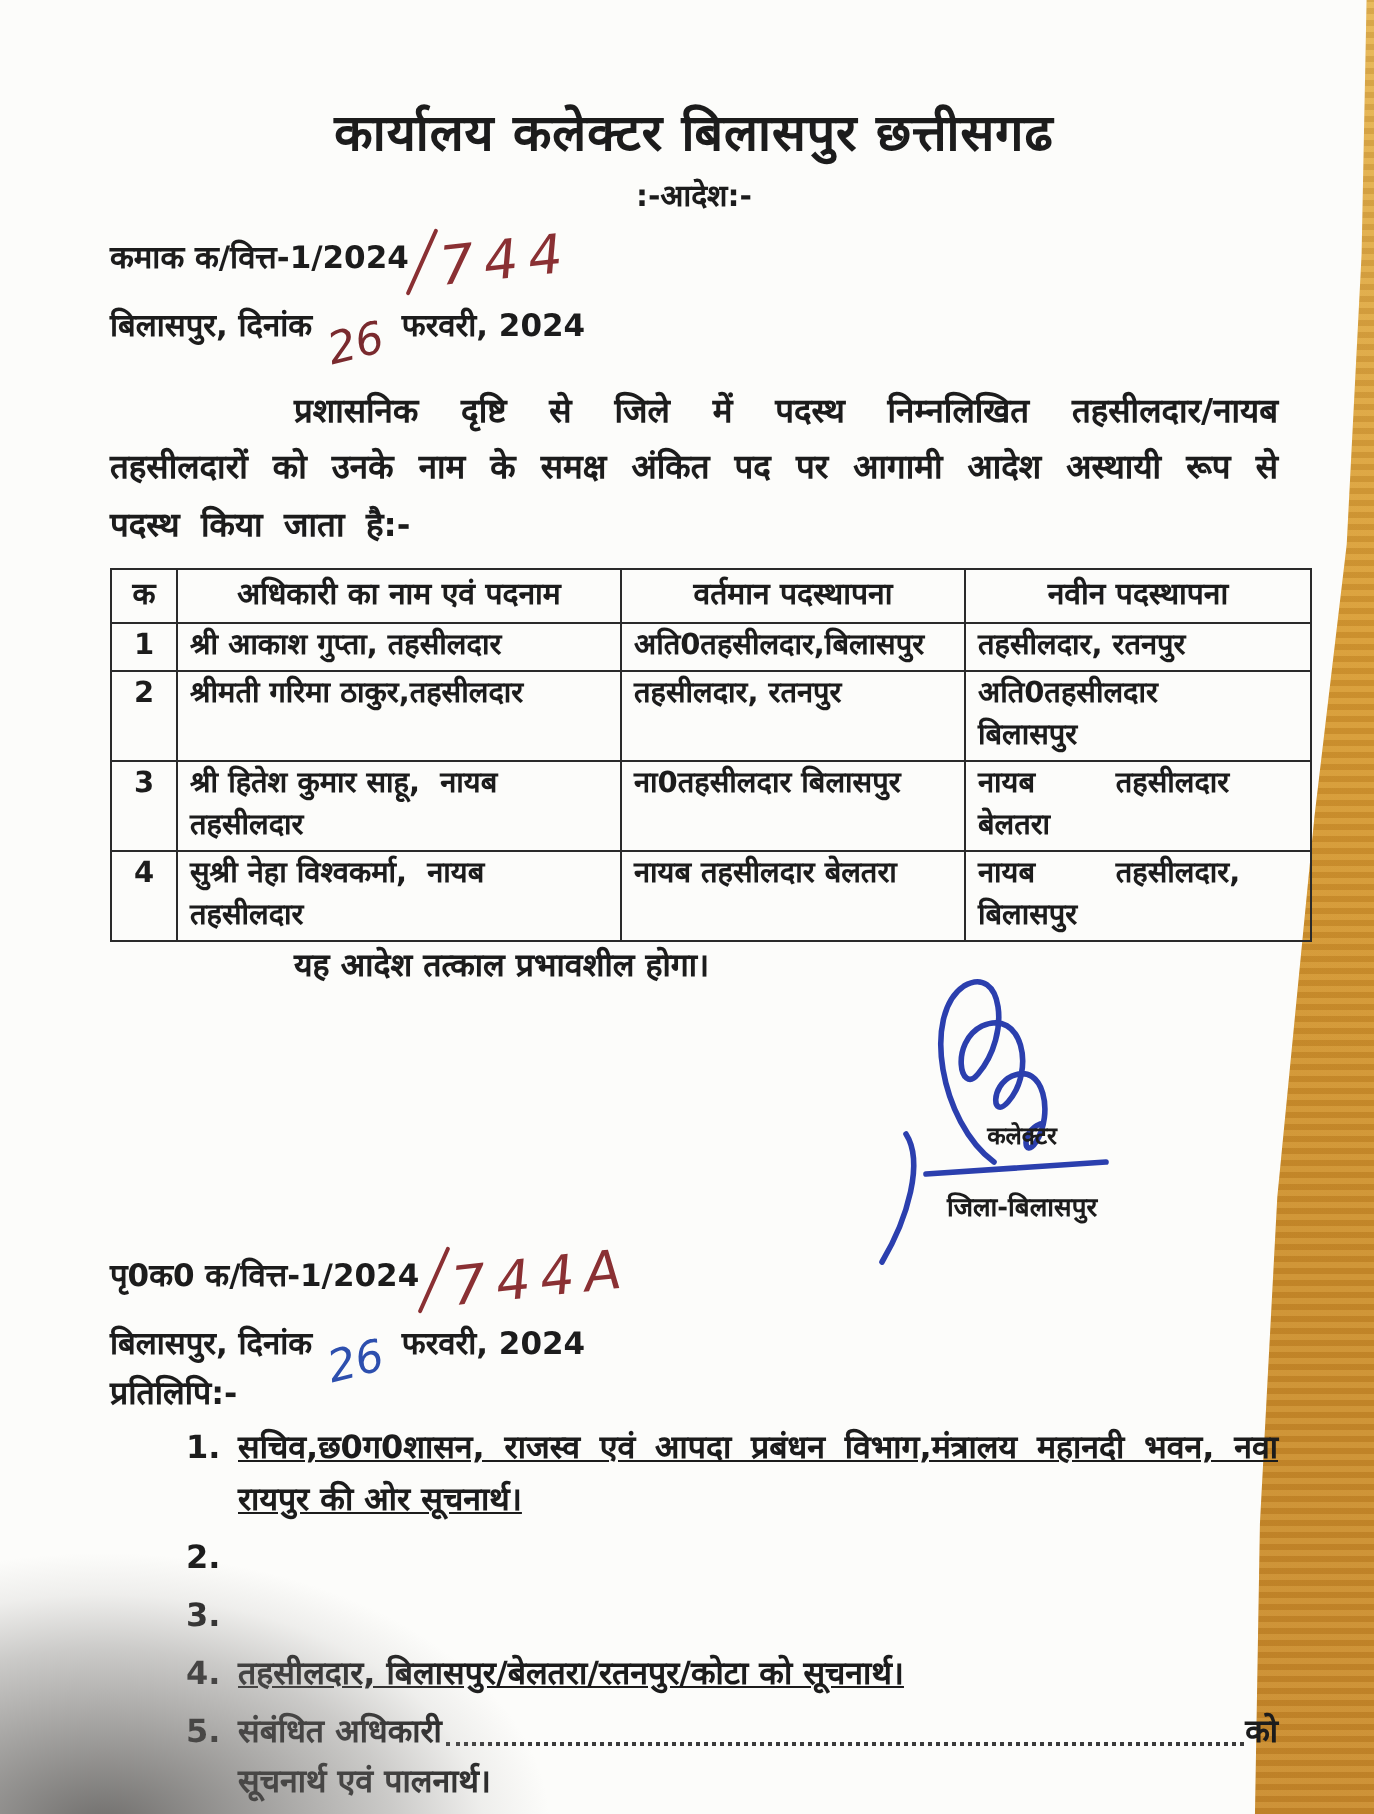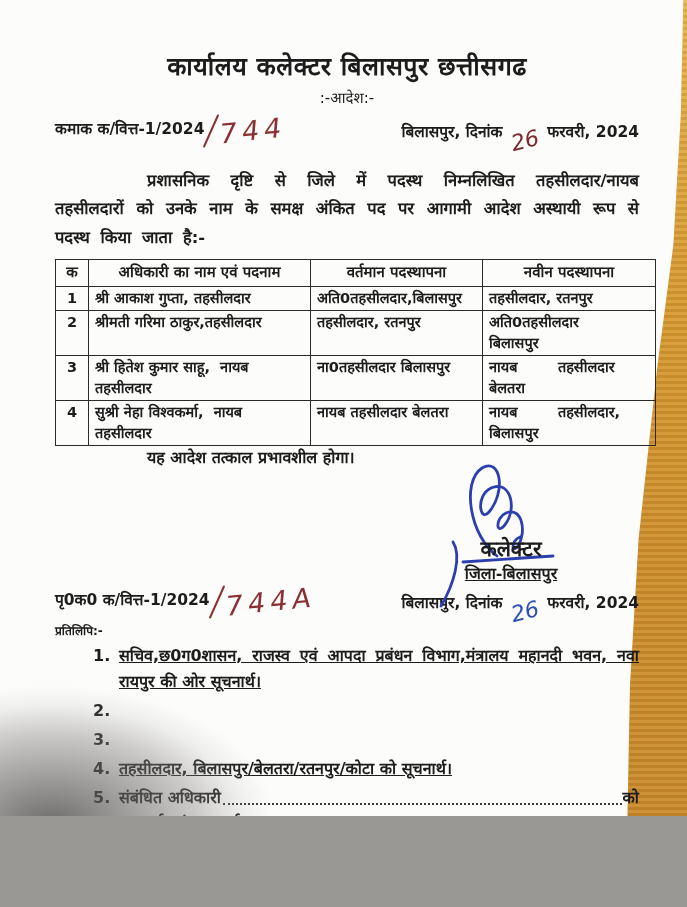--- a/index.html
+++ b/index.html
@@ -1,17 +1,17 @@
 <!DOCTYPE html>
 <html lang="hi"><head>
 <meta charset="utf-8">
 <style>
   html,body { margin:0; padding:0; background:#9a9894; }
   .page {
-    position:relative; width:687px; height:816px; margin:0 auto;
+    position:relative; width:687px; height:907px; margin:0 auto;
     background:#fcfcfa; overflow:hidden;
     font-family:"DejaVu Sans","Liberation Sans",sans-serif;
     color:#1c1c1c;
   }
   
   .edge-strip {
     position:absolute; top:0; right:0; width:62px; height:100%;
     background:linear-gradient(to bottom,#e5b554 0%,#d79a33 35%,#cb8d2c 70%,#c8892c 100%);
     clip-path:polygon(94% 0,100% 0,100% 100%,4% 100%,8% 84%,22% 66%,52% 45%,78% 30%,90% 14%);
   }
@@ -21,24 +21,24 @@
     clip-path:inherit;
   }
   
   .scan-shadow {
     position:absolute; left:0; bottom:0; width:430px; height:150px;
     background:radial-gradient(ellipse 65% 115% at 12% 105%, rgba(86,84,82,0.85), rgba(130,128,126,0.4) 52%, rgba(160,158,156,0.15) 68%, transparent 80%);
   }
   .content { position:absolute; left:55px; top:0; width:584px; }
 
   .title { margin-top:48px; text-align:center; font-size:25px; font-weight:700; letter-spacing:.5px; }
-  .order-heading { margin-top:5px; text-align:center; font-size:15px; font-weight:400; }
+  .order-heading { margin-top:5px; text-align:center; font-size:15px; font-weight:700; }
 
   .ref-row { display:flex; justify-content:space-between; align-items:flex-start;
-             margin-top:10px; font-size:15.5px; font-weight:700; }
+             margin-top:10px; font-size:15.5px; font-weight:700;flex-direction:column; }
   .ref-left { display:flex; align-items:flex-start; }
   .hw-slash { display:inline-block; width:2px; height:36px; margin:-4px 8px 0 6px;
               background:#8a3033; transform:rotate(24deg); border-radius:2px; }
   .hw-serial { color:#8a3033; font-size:27px; font-weight:400; font-style:italic;
                letter-spacing:5px; transform:rotate(-6deg) translateY(-2px); display:inline-block; }
   .hw-day { display:inline-block; width:34px; text-align:center; font-size:22px; font-weight:400;
             font-style:italic; transform:translateY(11px) rotate(-14deg); }
   .hw-day.maroon { color:#7a2a2e; }
   .hw-day.blue { color:#2d4fae; }
 
@@ -50,24 +50,24 @@
   table.order th, table.order td { border:1.7px solid #2a2a2a; padding:1px 6px;
                 vertical-align:top; line-height:1.45; white-space:pre-wrap; }
   table.order th { font-size:15px; text-align:center; padding:2px 2px; }
   td.c-num { text-align:center; }
   col.w-num{width:33px;} col.w-name{width:222px;} col.w-cur{width:172px;} col.w-new{width:173px;}
 
   .effective { margin:0 0 0 92px; font-size:16px; font-weight:600; }
 
   .sig-block { position:relative; width:200px; margin:-10px 28px 0 auto; text-align:center; }
   .sig-svg { display:block; margin:0 auto -36px 14px; overflow:visible; }
-  .sig-title { font-size:21px; font-weight:700; position:relative;text-align:center; }
-  .sig-district { font-size:16px; font-weight:700; margin-top:0;text-decoration:underline; }
-
-  .copy-heading { margin-top:2px; font-size:12px; font-weight:700; }
+  .sig-title { font-size:12px; font-weight:700; position:relative;text-align:center; }
+  .sig-district { font-size:13px; font-weight:700; margin-top:18px; }
+
+  .copy-heading { margin-top:2px; font-size:16px; font-weight:700; }
   .copy-list { margin:4px 0 0 0; padding:0; list-style:none; font-size:16px; font-weight:600; }
   .copy-item { display:flex; margin:3px 0 0 38px; line-height:1.62; }
   .copy-num { width:26px; flex:none; }
   .copy-text { text-align:justify;text-decoration:underline; }
   .copy-line5 { flex:1; display:flex; align-items:flex-end; }
   .dots { flex:1; border-bottom:2px dotted #3a3a3a; margin:0 1px 5px 2px; }
   .copy-sub { margin-left:64px; line-height:1.62; }
 </style>
 </head>
 <body>
@@ -150,21 +150,21 @@
         <g fill="none" stroke="#2b3fae" stroke-width="2.8" stroke-linecap="round">
           <path d="M72 98 C 45 78, 36 24, 57 10 C 76 -1, 81 34, 64 54 C 55 65, 50 38, 66 30 C 86 21, 93 52, 79 68 C 71 77, 70 60, 81 55 C 97 48, 102 74, 93 88 C 87 97, 85 83, 95 79"></path>
           <path d="M28 84 C 37 98, 29 126, 16 148"></path>
           <path d="M38 104 L 128 98"></path>
         </g>
       </svg>
       <div class="sig-title">कलेक्टर</div>
       <div class="sig-district">जिला-बिलासपुर</div>
     </div>
 
-    <div class="ref-row" style="margin-top:4px;gap:44px;">
+    <div class="ref-row" style="margin-top:14px;">
       <span class="ref-left">
         <span>पृ0क0 क/वित्त-1/2024</span>
         <span class="hw-slash"></span>
         <span class="hw-serial">744A</span>
       </span>
       <span>
         <span>बिलासपुर, दिनांक</span>
         <span class="hw-day blue">26</span>
         <span>फरवरी, 2024</span>
       </span>

